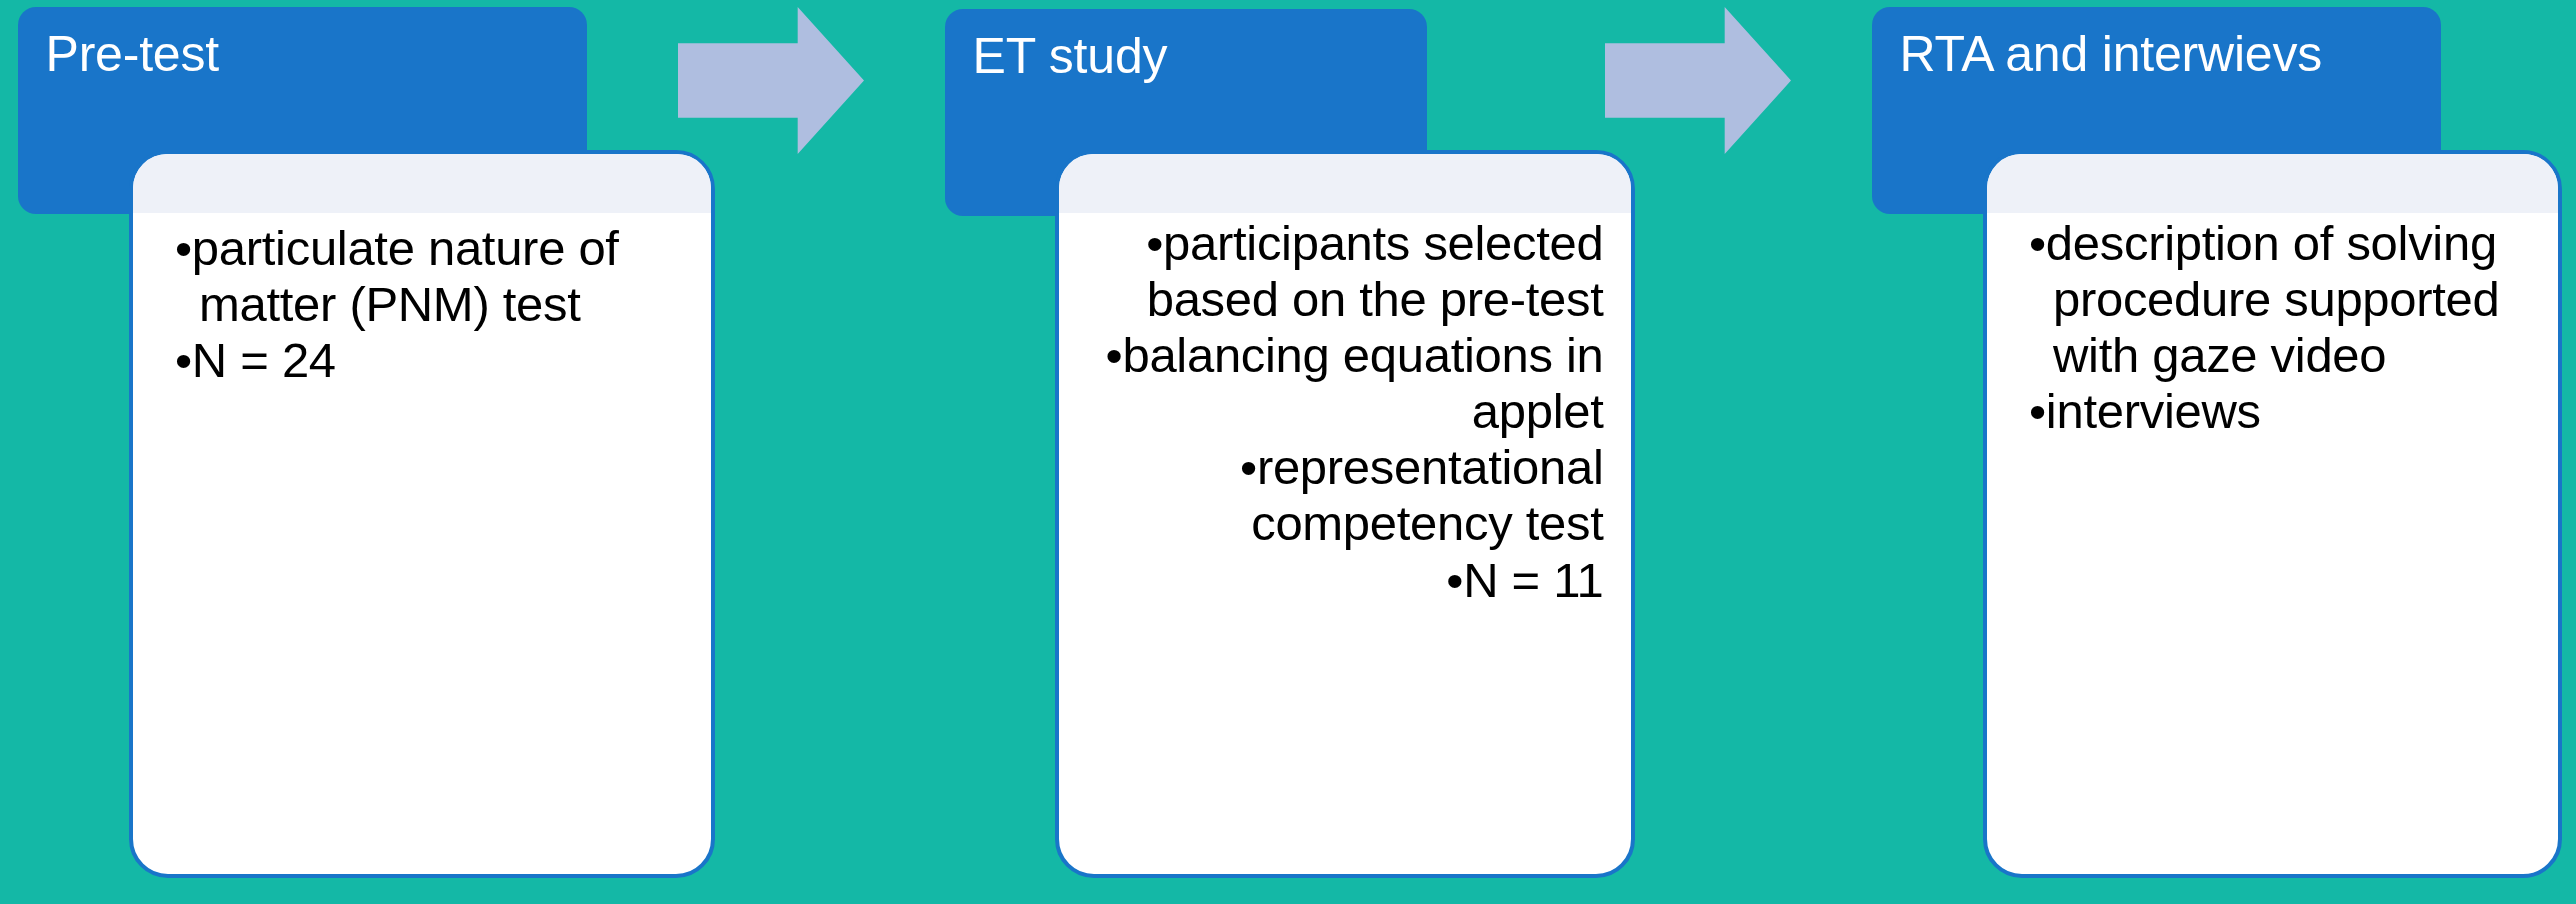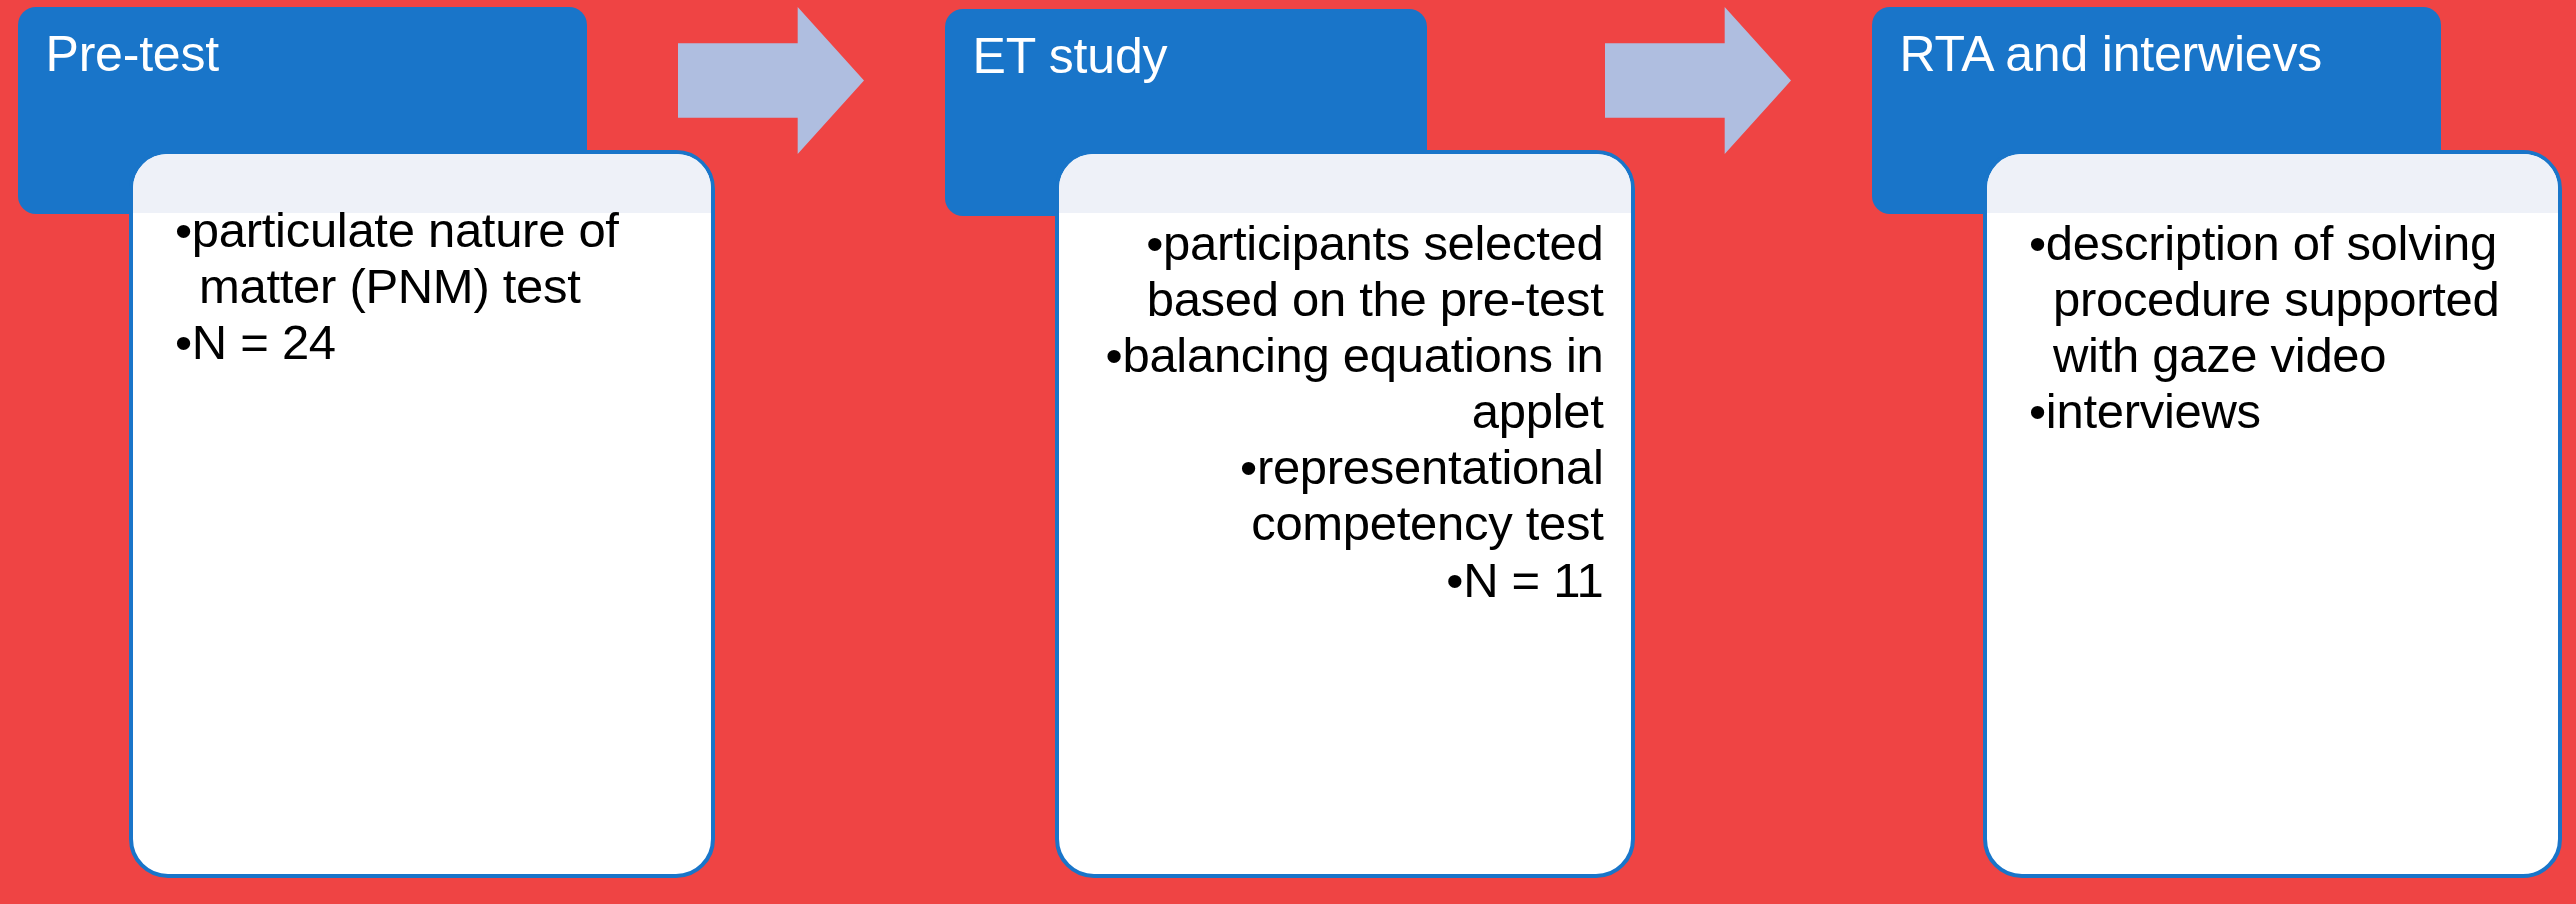--- a/index.html
+++ b/index.html
@@ -7,21 +7,21 @@
     padding: 0;
     background: #ffffff;
   }
   body {
     font-family: "Liberation Sans", sans-serif;
   }
   #canvas {
     position: relative;
     width: 2576px;
     height: 904px;
-    background: #ef4444;
+    background: #14b8a6;
     overflow: hidden;
   }
 
   
   .banner {
     position: absolute;
     background: #1975C9;
     border-radius: 18px;
     box-sizing: border-box;
   }
@@ -90,21 +90,21 @@
 <body>
 
 <div id="canvas">
 
   <div class="banner" style="left:18px; top:6.5px; width:569px; height:207px;">
     <div class="banner-title">Pre-test</div>
   </div>
 
   <div class="card" style="left:129px; top:150px; width:586px; height:728px;">
     <div class="card-tint" style="height:59px;"></div>
-    <ul class="bullets" style="top:48px; left:42px; right:27.5px;">
+    <ul class="bullets" style="top:66px; left:42px; right:27.5px;">
       <li class="bullet"><span class="dot">•</span><span>particulate nature of matter (PNM) test</span></li>
       <li class="bullet"><span class="dot">•</span><span>N = 24</span></li>
     </ul>
   </div>
 
   <div class="arrow" style="left:678px; top:7.3px; width:186px; height:147px;">
     <svg viewBox="0 0 230 182" preserveAspectRatio="none" aria-hidden="true">
       <polygon points="0,45 148,45 148,0 230,91 148,182 148,137 0,137" fill="#AFBEE0"></polygon>
     </svg>
   </div>

